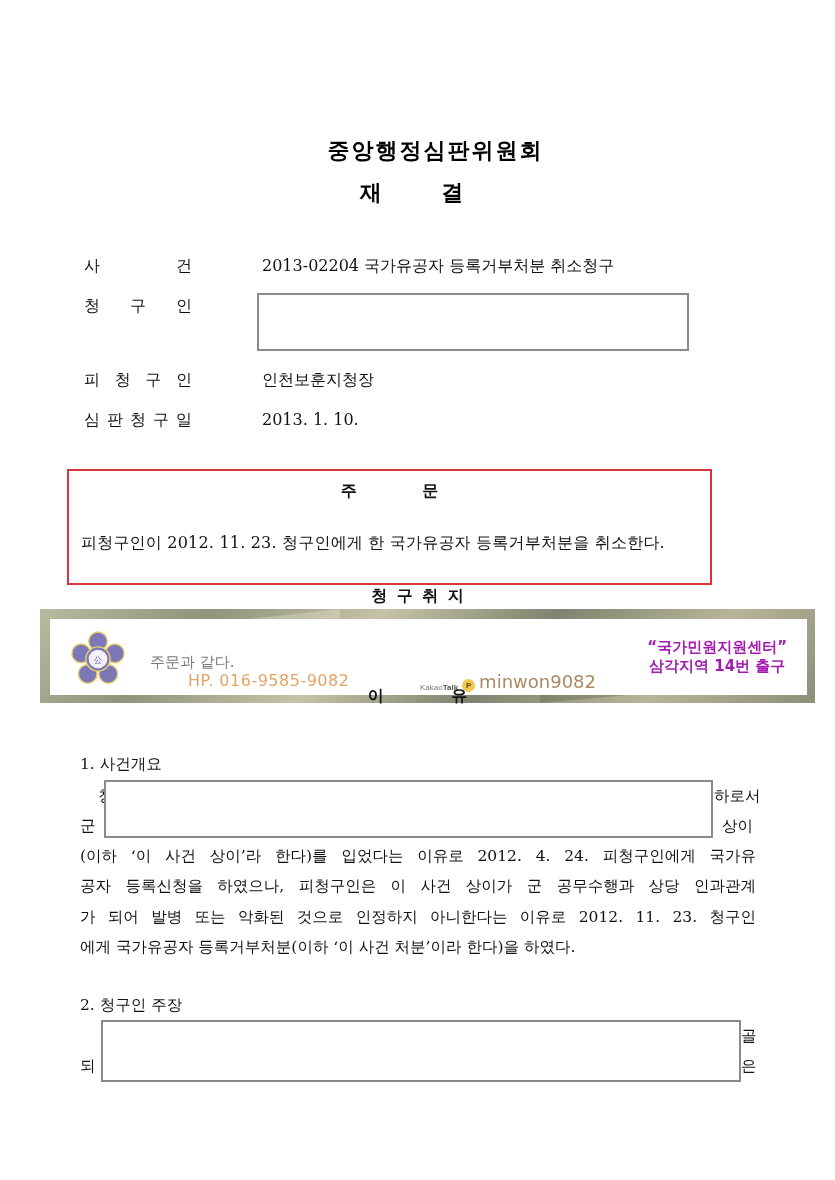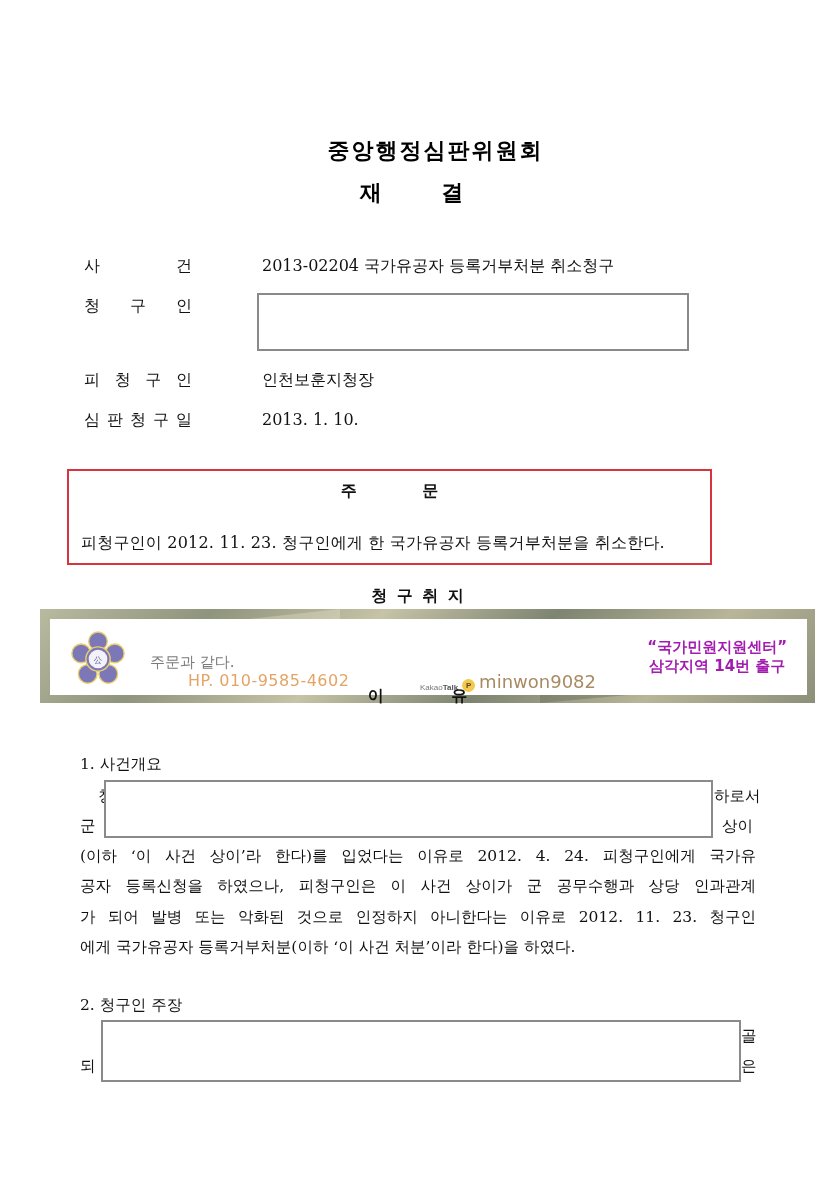--- a/index.html
+++ b/index.html
@@ -15,21 +15,21 @@
     }
     .title-main { top: 136px; font-size: 22px; letter-spacing: 2px; }
     .title-sub { top: 178px; font-size: 22px; letter-spacing: 26px; padding-left: 14px; }
 
     .field-label { left: 84px; width: 108px; font-size: 16px; display: flex; justify-content: space-between; }
     .field-value { left: 262px; font-size: 16px; white-space: nowrap; }
 
     .redact-box { border: 2px solid #8a8a8a; background: #fff; }
 
     .order-box {
-      left: 67px; top: 469px; width: 645px; height: 96px;
+      left: 67px; top: 469px; width: 645px; height: 116px;
       border: 2px solid #d8343e;
     }
     .order-heading {
       left: 0; width: 100%; top: 10px; text-align: center;
       font-family: "DejaVu Sans", "Liberation Sans", sans-serif;
       font-weight: bold; font-size: 16px; word-spacing: 60px;
     }
     .order-text {
       left: 12px; top: 62px; font-size: 16px; white-space: nowrap; letter-spacing: 0.2px;
     }
@@ -148,21 +148,21 @@
         <circle cx="48" cy="24" r="10"></circle>
         <circle cx="41" cy="46" r="10"></circle>
         <circle cx="19" cy="46" r="10"></circle>
         <circle cx="12" cy="24" r="10"></circle>
       </g>
       <circle cx="30" cy="30" r="13" fill="#7c78b8" stroke="#e9cf6c" stroke-width="1.5"></circle>
       <circle cx="30" cy="30" r="10" fill="#ffffff" opacity="0.9"></circle>
       <text x="30" y="34" text-anchor="middle" font-size="9" font-family="DejaVu Sans, sans-serif" fill="#5a5699">公</text>
     </svg>
     <div class="overlap-text">주문과 같다.</div>
-    <div class="banner-phone">HP. 010-9585-4602</div>
+    <div class="banner-phone">HP. 016-9585-9082</div>
     <div class="kakao-wrap">
       <span class="kakao-label"><span>Kakao</span><b>Talk</b></span>
       <span class="kakao-icon">P</span>
       <span class="kakao-id">minwon9082</span>
     </div>
     <div class="banner-right">
       <div class="line1">“국가민원지원센터”</div>
       <div class="line2">삼각지역 14번 출구</div>
     </div>
   </div>

